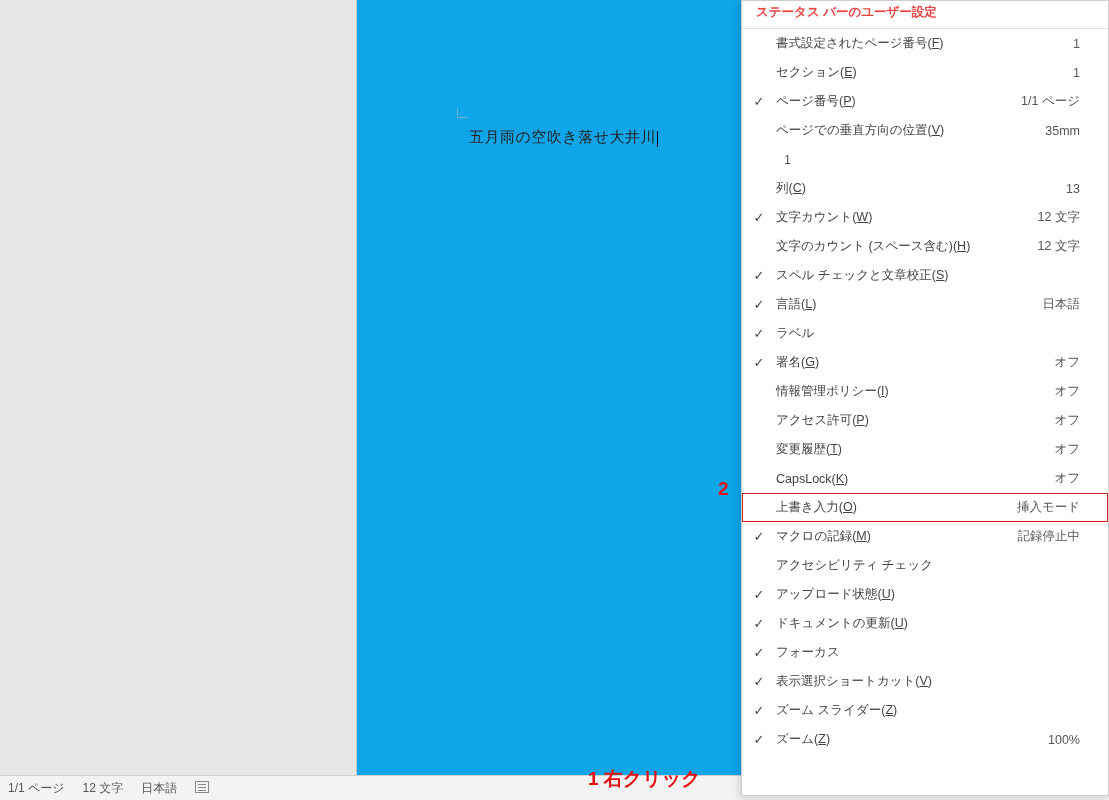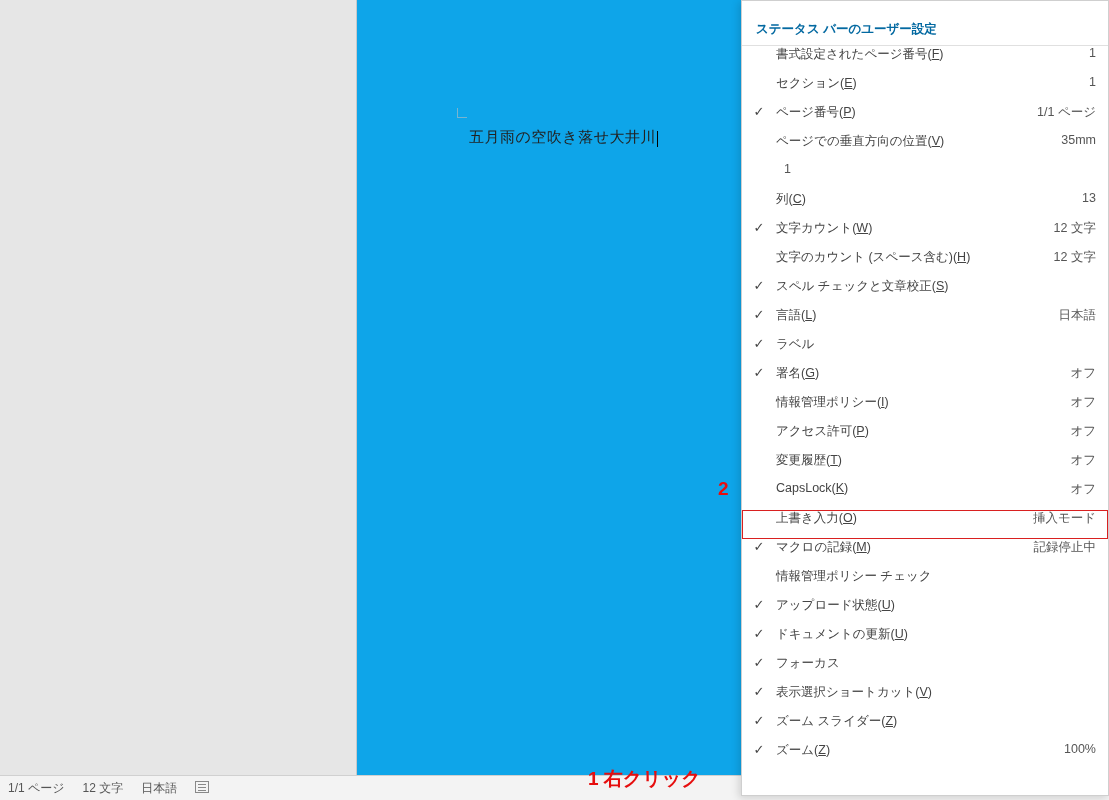--- a/index.html
+++ b/index.html
@@ -91,31 +91,31 @@
     position: absolute;
     right: 0; top: 0;
     width: 368px;
     height: 796px;
     background: #fff;
     border: 1px solid #cfcfcf;
     box-shadow: -2px 2px 8px rgba(0,0,0,0.15);
     overflow-y: auto;
   }
   .menu-title {
-    padding: 20px 10px 7px 14px;
+    padding: 3px 10px 7px 14px;
     font-weight: bold;
     font-size: 12.5px;
-    color: #0369a1;
+    color: #ef4444;
     border-bottom: 1px solid #e0e0e0;
   }
   .menu-item {
     display: flex;
-    align-items: flex-start;
+    align-items: center;
     height: 29px;
-    padding: 0 12px 0 0;
+    padding: 0 28px 0 0;
     font-size: 12.5px;
     color: #444;
     cursor: default;
     position: relative;
   }
   .menu-item.highlight {
     outline: 1px solid #d92020;
     outline-offset: -1px;
     z-index: 2;
   }
@@ -243,21 +243,21 @@
         <span class="label-cell"><span>上書き入力(</span><span class="u">O</span><span>)</span></span>
         <span class="value-cell">挿入モード</span>
       </div>
       <div class="menu-item">
         <span class="check-cell">✓</span>
         <span class="label-cell"><span>マクロの記録(</span><span class="u">M</span><span>)</span></span>
         <span class="value-cell">記録停止中</span>
       </div>
       <div class="menu-item">
         <span class="check-cell"></span>
-        <span class="label-cell">情報管理ポリシー チェック</span>
+        <span class="label-cell">アクセシビリティ チェック</span>
         <span class="value-cell"></span>
       </div>
       <div class="menu-item">
         <span class="check-cell">✓</span>
         <span class="label-cell"><span>アップロード状態(</span><span class="u">U</span><span>)</span></span>
         <span class="value-cell"></span>
       </div>
       <div class="menu-item">
         <span class="check-cell">✓</span>
         <span class="label-cell"><span>ドキュメントの更新(</span><span class="u">U</span><span>)</span></span>

